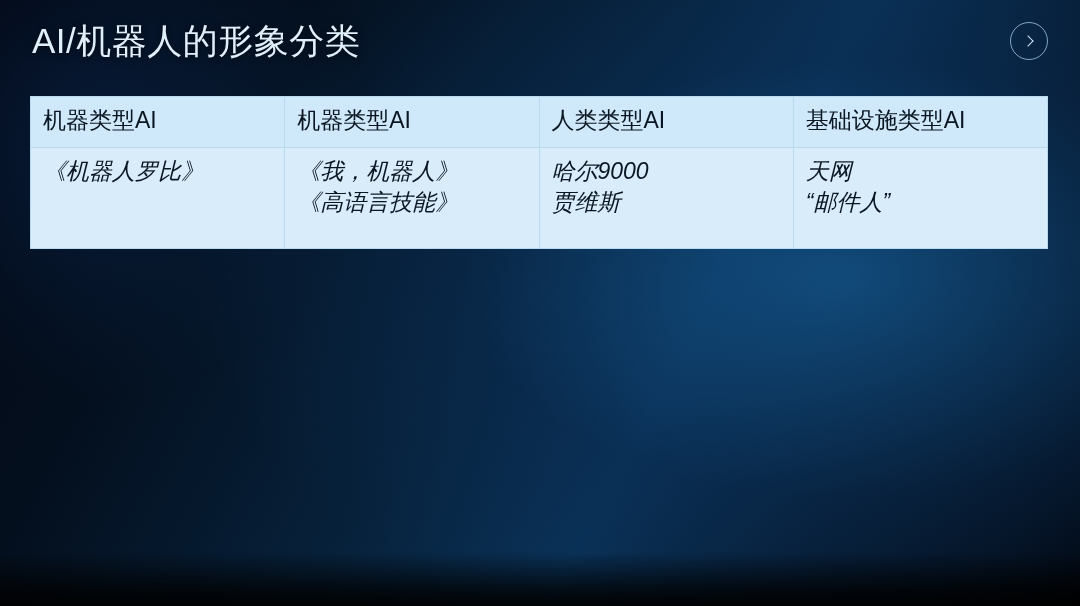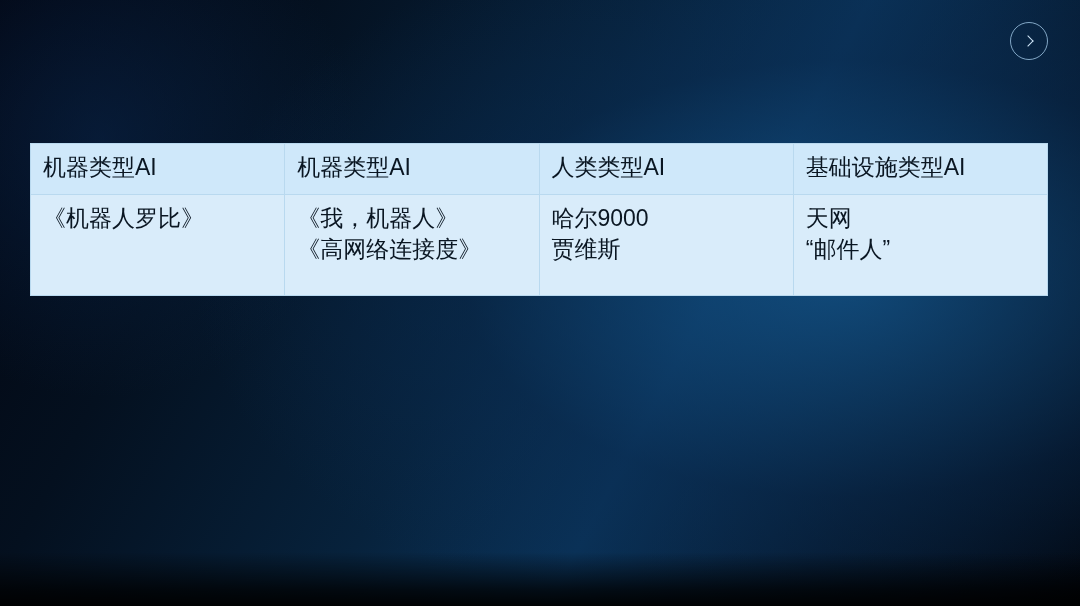--- a/index.html
+++ b/index.html
@@ -71,21 +71,20 @@
     transform: rotate(45deg);
     margin-left: -2px;
   }
   table.matrix {
     position: absolute;
     left: 30px;
     top: 96px;
     width: 1018px;
     border-collapse: collapse;
     table-layout: fixed;
-    margin-top: 47px;
   }
   table.matrix td, table.matrix th {
     border: 1px solid #b9d9ef;
     vertical-align: top;
     padding: 8px 12px 10px 12px;
     font-weight: normal;
     text-align: left;
     color: #0a1622;
     font-size: 23px;
     line-height: 1.38;
@@ -104,32 +103,34 @@
     background: #e9f4fd;
     height: 230px;
   }
   tbody tr.role td {
     background: #e7f3fc;
     height: 74px;
   }
   tbody tr.examples td {
     background: #d9ecfa;
     height: 82px;
+    font-style: italic;
   }
   .cellline {
     white-space: pre;
     display: block;
   }
 </style>
 </head>
 <body>
 
 <div class="slide">
   <div class="glow-left"></div>
 
+  <div class="title">AI/机器人的形象分类</div>
 
   <div class="next-btn">
     <span class="chev"></span>
   </div>
 
   <table class="matrix">
     <thead>
       <tr>
         <th>机器类型AI</th>
         <th>机器类型AI</th>
@@ -137,21 +138,21 @@
         <th>基础设施类型AI</th>
       </tr>
     </thead>
     <tbody>
       <tr class="examples">
         <td>
             <span class="cellline">《机器人罗比》</span>
           </td>
         <td>
             <span class="cellline">《我，机器人》
-《高网络连接度》</span>
+《高语言技能》</span>
           </td>
         <td>
             <span class="cellline">哈尔9000
 贾维斯</span>
           </td>
         <td>
             <span class="cellline">天网
 “邮件人”</span>
           </td>
       </tr>

